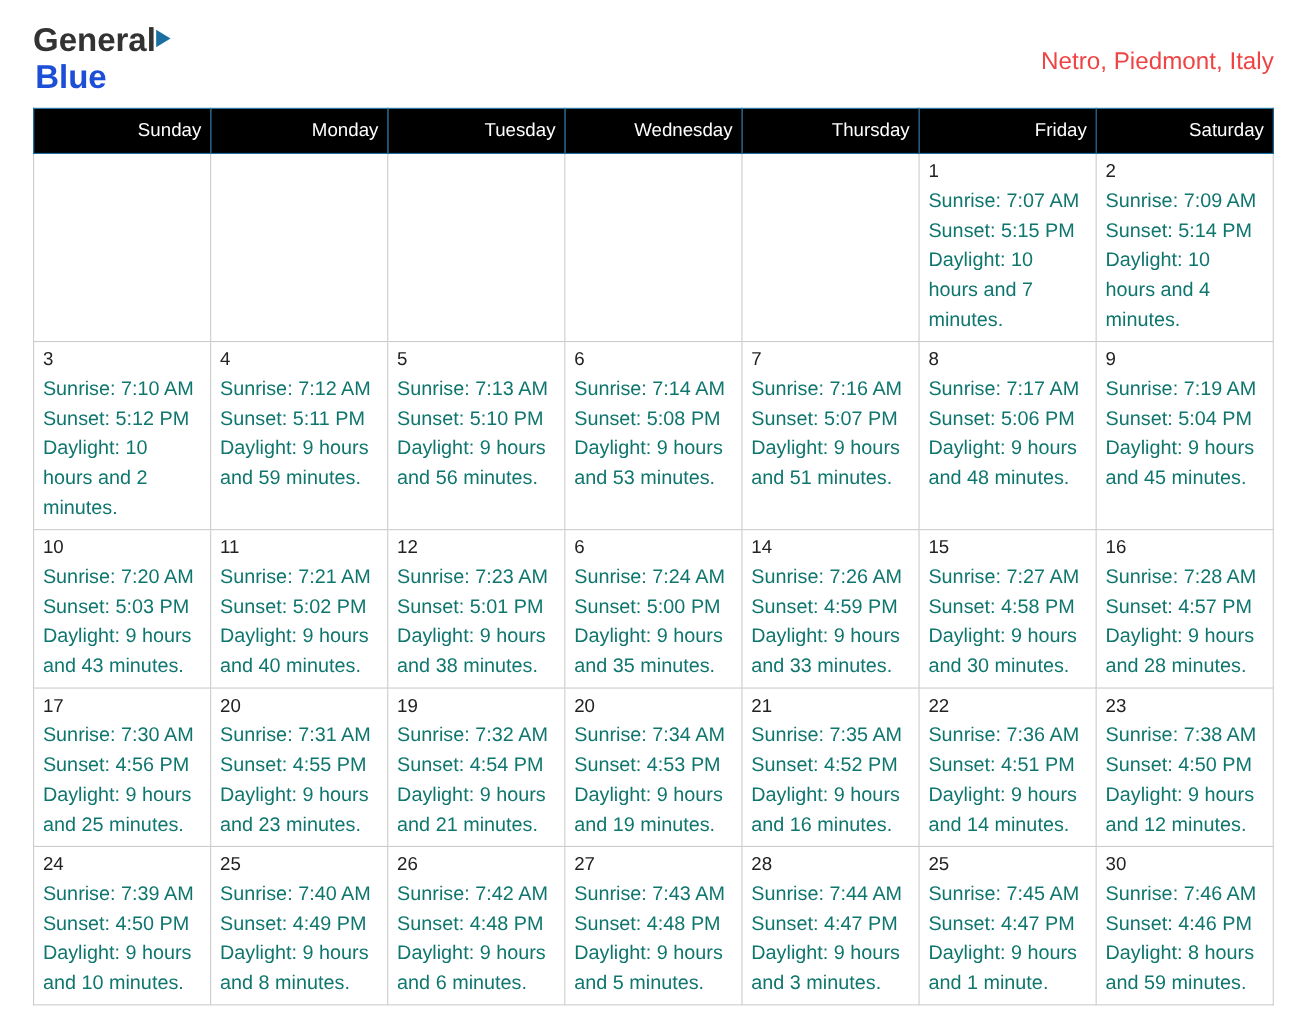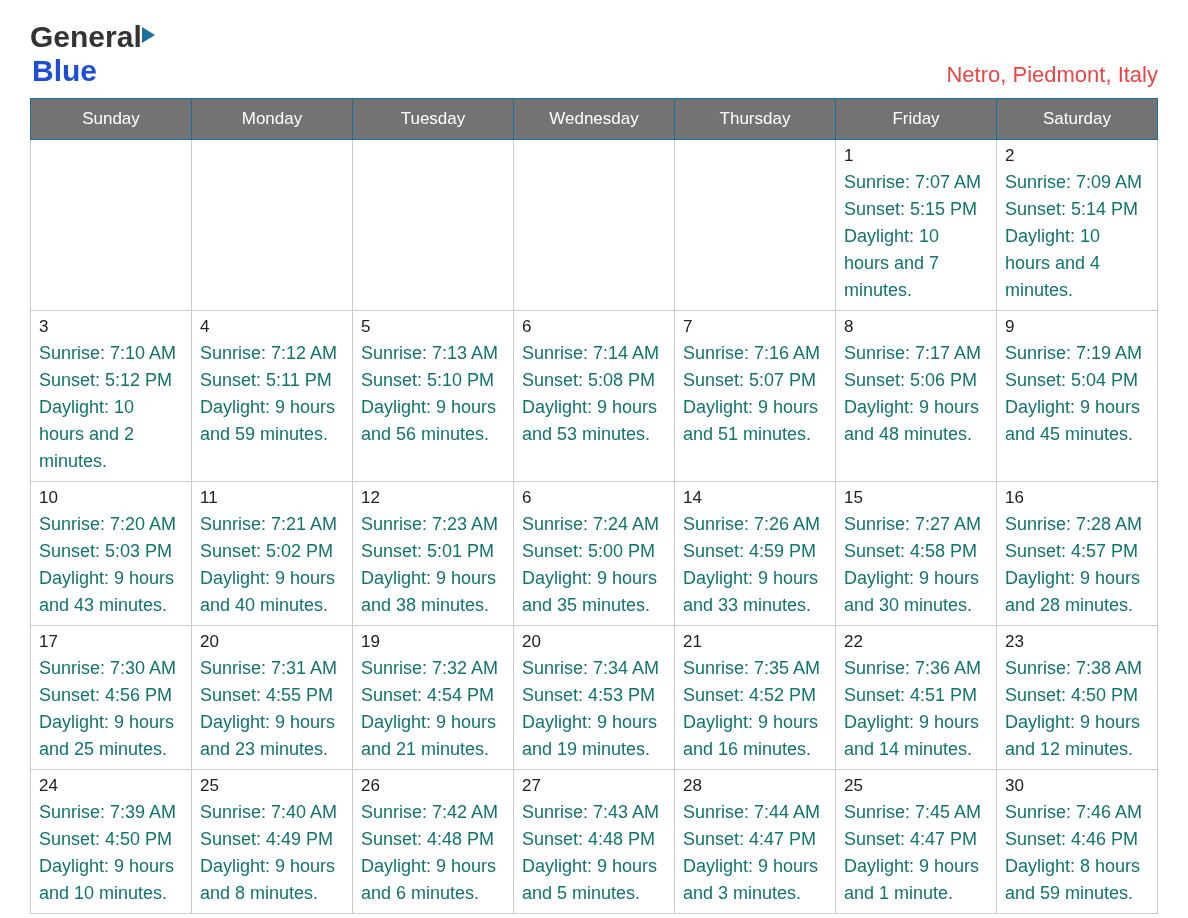--- a/index.html
+++ b/index.html
@@ -6,21 +6,21 @@
     body {
       font-family: Arial, sans-serif;
       background: #ffffff;
       padding: 20px 30px;
       width: 1188px;
       min-height: 918px;
     }
     .header {
       display: flex;
       justify-content: space-between;
-      align-items: flex-end;
+      align-items: center;
       margin-bottom: 4px;
     }
     .logo {
       display: flex;
       flex-direction: column;
       align-items: flex-start;
     }
     .title-section {
       text-align: right;
     }
@@ -34,24 +34,24 @@
       font-size: 22px;
       color: #ef4444;
       margin-top: 4px;
     }
     .calendar {
       width: 100%;
       border-collapse: collapse;
       margin-top: 10px;
     }
     .calendar th {
-      background-color: #737373;
+      background-color: #000000;
       color: #ffffff;
       padding: 10px 8px;
-      text-align: center;
+      text-align: right;
       font-size: 17px;
       font-weight: normal;
       border: 1px solid #1a6ea0;
     }
     .calendar td {
       vertical-align: top;
       padding: 6px 8px;
       border: 1px solid #cccccc;
       width: 14.28%;
       min-height: 100px;

